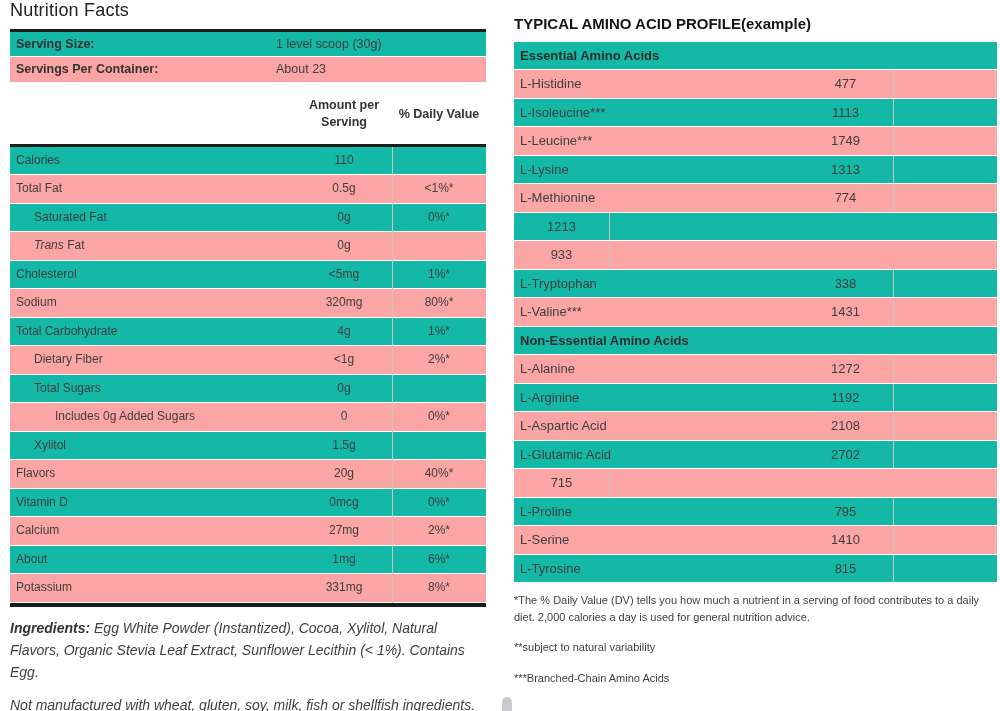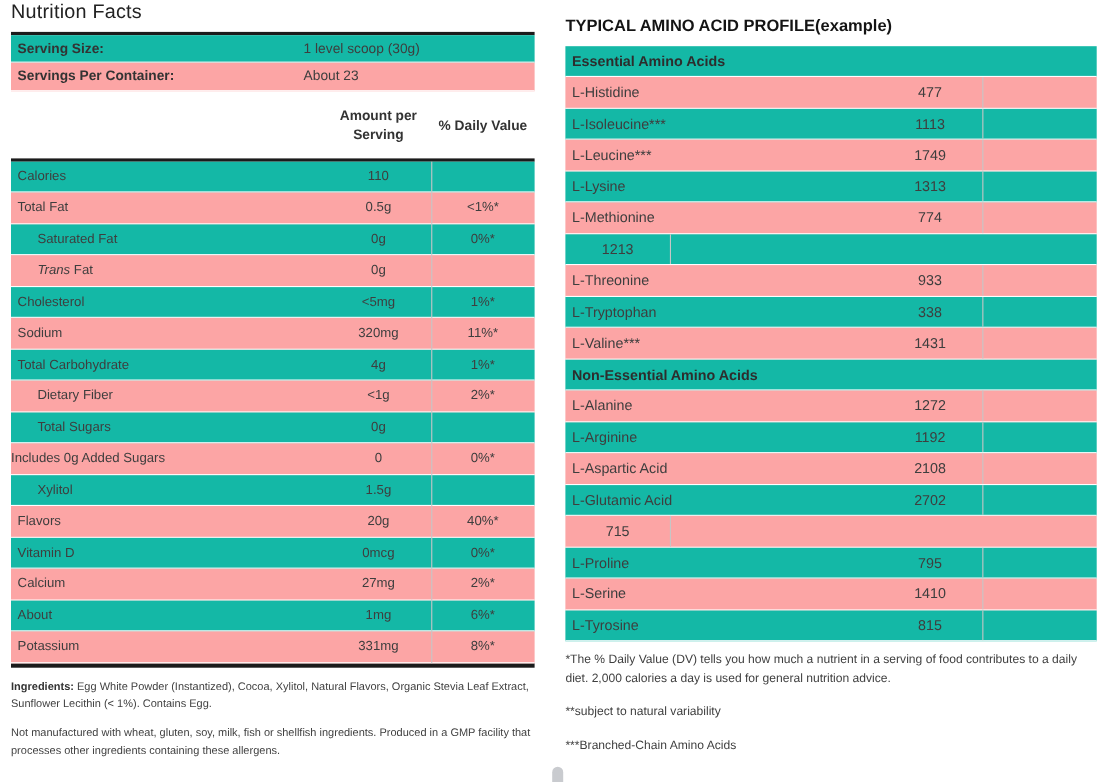--- a/index.html
+++ b/index.html
@@ -28,26 +28,26 @@
   .hdr{font-weight:bold;font-size:12.5px;color:#333;text-align:center;line-height:1.35;}
   .amount-hdr{width:96px;}
   .amount-hdr span{display:inline-block;width:80px;}
   .dv-hdr{width:94px;}
 
   .nutrient-rows{position:relative;}
   .nrow{display:flex;height:27.5px;border-bottom:1px solid #fff;font-size:12px;color:#3e3e3e;}
   .nrow .nname{flex:1;line-height:27.5px;white-space:nowrap;}
   .nname.ind0{padding-left:6px;}
   .nname.ind1{padding-left:24px;}
-  .nname.ind2{}
+  .nname.ind2{padding-left:45px;}
   .nrow .namount{width:96px;text-align:center;line-height:27.5px;}
   .nrow .ndv{width:94px;text-align:center;line-height:27.5px;}
   .vdivider{position:absolute;left:382px;top:0;bottom:0;width:1px;background:#c6c6c6;}
 
-  .footnote{margin:10px 0 0 0;font-size:10px;line-height:1.6;color:#3f3f3f;}
+  .footnote{margin:10px 0 0 0;font-size:14px;line-height:1.6;color:#3f3f3f;font-style:italic;}
   .footnote b{color:#333;}
 
   
   .amino-title{padding-top:13px;font-size:15px;font-weight:bold;color:#141414;line-height:1.45;}
   .amino-rows{margin-top:7px;}
   .arow{display:flex;height:27.5px;border-bottom:1px solid #fff;font-size:13px;color:#3e3e3e;}
   .arow .aname{flex:1;padding-left:6px;line-height:27.5px;white-space:nowrap;}
   .arow .avalue{width:95px;text-align:center;line-height:27.5px;}
   .arow .aempty{width:104px;box-sizing:border-box;border-left:1px solid #c6c6c6;}
   .arow.section-row{font-weight:bold;color:#2d2d2d;}
@@ -110,21 +110,21 @@
           <div class="ndv"></div>
         </div>
         <div class="nrow shade-light">
           <div class="nname ind0">Cholesterol</div>
           <div class="namount">&lt;5mg</div>
           <div class="ndv">1%*</div>
         </div>
         <div class="nrow shade-dark">
           <div class="nname ind0">Sodium</div>
           <div class="namount">320mg</div>
-          <div class="ndv">11%*</div>
+          <div class="ndv">80%*</div>
         </div>
         <div class="nrow shade-light">
           <div class="nname ind0">Total Carbohydrate</div>
           <div class="namount">4g</div>
           <div class="ndv">1%*</div>
         </div>
         <div class="nrow shade-dark">
           <div class="nname ind1">Dietary Fiber</div>
           <div class="namount">&lt;1g</div>
           <div class="ndv">2%*</div>
@@ -207,21 +207,20 @@
         <div class="arow shade-dark">
           <div class="aname">L-Methionine</div>
           <div class="avalue">774</div>
           <div class="aempty"></div>
         </div>
         <div class="arow shade-light">
           <div class="avalue">1213</div>
           <div class="aempty"></div>
         </div>
         <div class="arow shade-dark">
-          <div class="aname">L-Threonine</div>
           <div class="avalue">933</div>
           <div class="aempty"></div>
         </div>
         <div class="arow shade-light">
           <div class="aname">L-Tryptophan</div>
           <div class="avalue">338</div>
           <div class="aempty"></div>
         </div>
         <div class="arow shade-dark">
           <div class="aname">L-Valine***</div>

